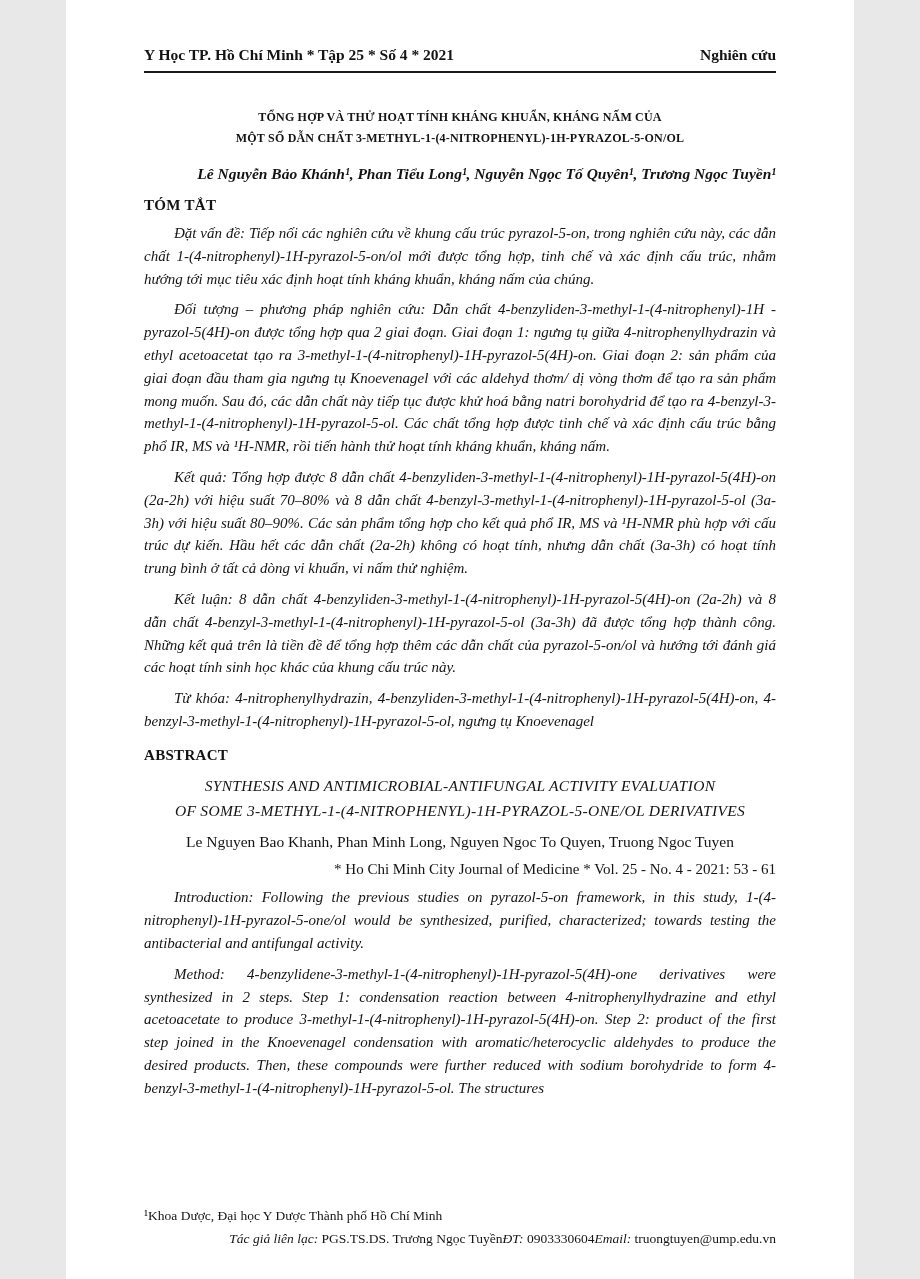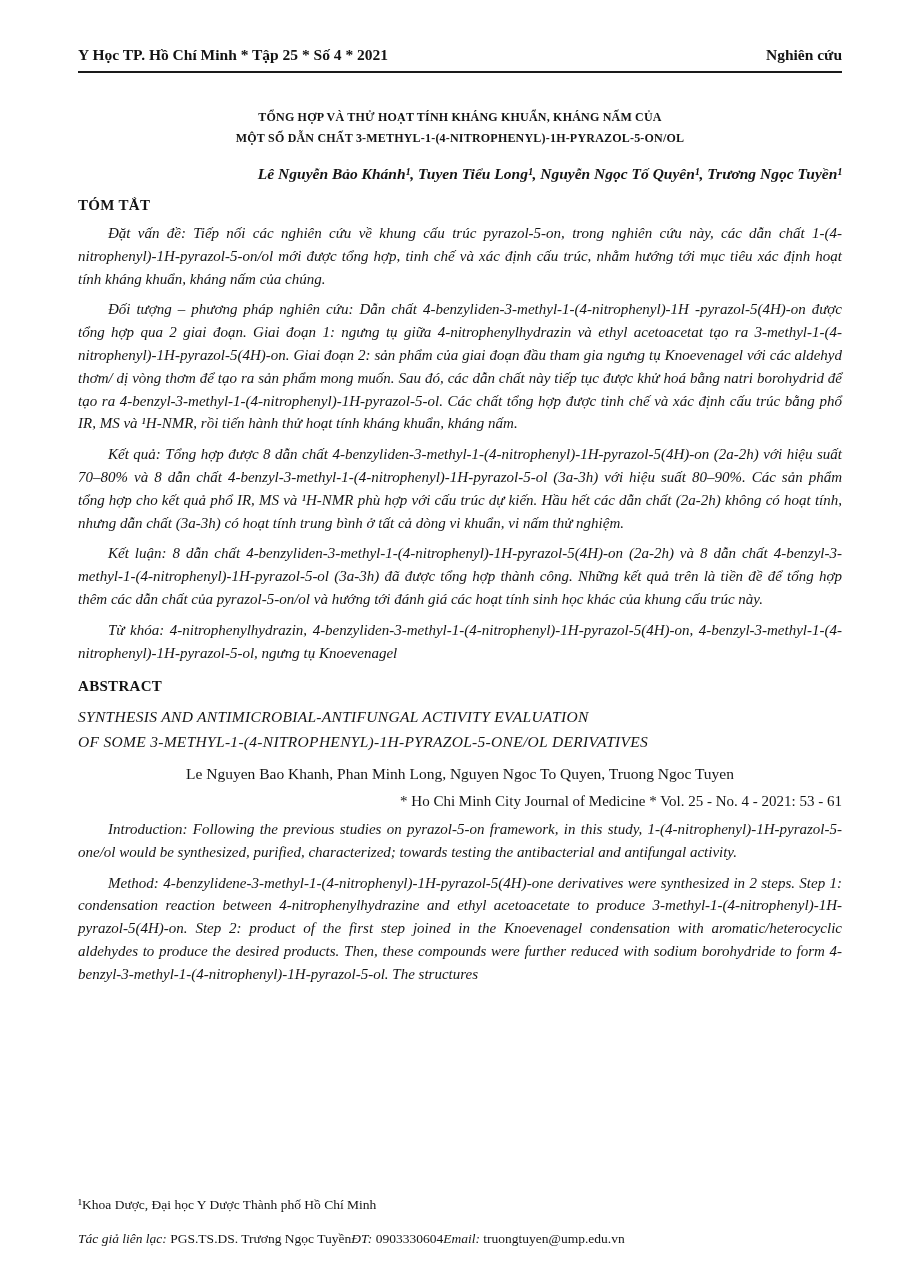--- a/index.html
+++ b/index.html
@@ -3,21 +3,21 @@
 <meta charset="utf-8">
 <style>
   * { margin: 0; padding: 0; box-sizing: border-box; }
   html, body { background: #e8e8e8; }
   body {
     font-family: "Liberation Serif", "DejaVu Serif", serif;
     color: #141414;
   }
   .page {
     position: relative;
-    width: 920px;
+    width: 788px;
     height: 1279px;
     margin: 0 auto;
     background: #ffffff;
     padding: 46px 78px 30px 78px;
     display: flex;
     flex-direction: column;
     overflow: hidden;
   }
   .header-row {
     display: flex;
@@ -54,20 +54,21 @@
     margin-top: 8px;
     font-size: 15px;
     font-style: italic;
     line-height: 1.52;
     text-align: justify;
     text-indent: 30px;
   }
   .par .lead { font-weight: normal; }
   .abs-title {
     margin-top: 10px;
+    text-align: center;
     font-style: italic;
     font-size: 15.5px;
     line-height: 1.6;
     letter-spacing: 0.3px;
   }
   .abs-title .title-line { display: block; }
   .abs-authors {
     margin-top: 10px;
     text-align: center;
     font-size: 15.5px;
@@ -77,22 +78,22 @@
     text-align: right;
     font-size: 15px;
   }
   .bottom-block { margin-top: auto; }
   .footnote {
     font-size: 13.5px;
     line-height: 1.5;
   }
   .footnote-line2 {
     display: flex;
-    justify-content: flex-start;
-    margin-top: 14px;
+    justify-content: flex-end;
+    margin-top: 3px;
   }
   .fn-label { font-style: italic; }
   .footer-row {
     margin-top: 12px;
     border-top: 2px solid #1a1a1a;
     padding-top: 12px;
     display: flex;
     justify-content: space-between;
     font-weight: bold;
     font-size: 16px;
@@ -106,21 +107,21 @@
   <div class="header-row">
     <span>Y Học TP. Hồ Chí Minh * Tập 25 * Số 4 * 2021</span>
     <span>Nghiên cứu</span>
   </div>
 
   <h1 class="article-title">
     <span class="title-line">TỔNG HỢP VÀ THỬ HOẠT TÍNH KHÁNG KHUẨN, KHÁNG NẤM CỦA</span>
     <span class="title-line">MỘT SỐ DẪN CHẤT 3-METHYL-1-(4-NITROPHENYL)-1H-PYRAZOL-5-ON/OL</span>
   </h1>
 
-  <div class="authors-vi">Lê Nguyễn Bảo Khánh¹, Tuyen Tiểu Long¹, Nguyễn Ngọc Tố Quyên¹, Trương Ngọc Tuyền¹</div>
+  <div class="authors-vi">Lê Nguyễn Bảo Khánh¹, Phan Tiểu Long¹, Nguyễn Ngọc Tố Quyên¹, Trương Ngọc Tuyền¹</div>
 
   <h2 class="section-heading">TÓM TẮT</h2>
 
   <p class="par">
     <strong class="lead">Đặt vấn đề:</strong>
     <span>Tiếp nối các nghiên cứu về khung cấu trúc pyrazol-5-on, trong nghiên cứu này, các dẫn chất 1-(4-nitrophenyl)-1H-pyrazol-5-on/ol mới được tổng hợp, tinh chế và xác định cấu trúc, nhằm hướng tới mục tiêu xác định hoạt tính kháng khuẩn, kháng nấm của chúng.</span>
   </p>
 
   <p class="par">
     <strong class="lead">Đối tượng – phương pháp nghiên cứu:</strong>

